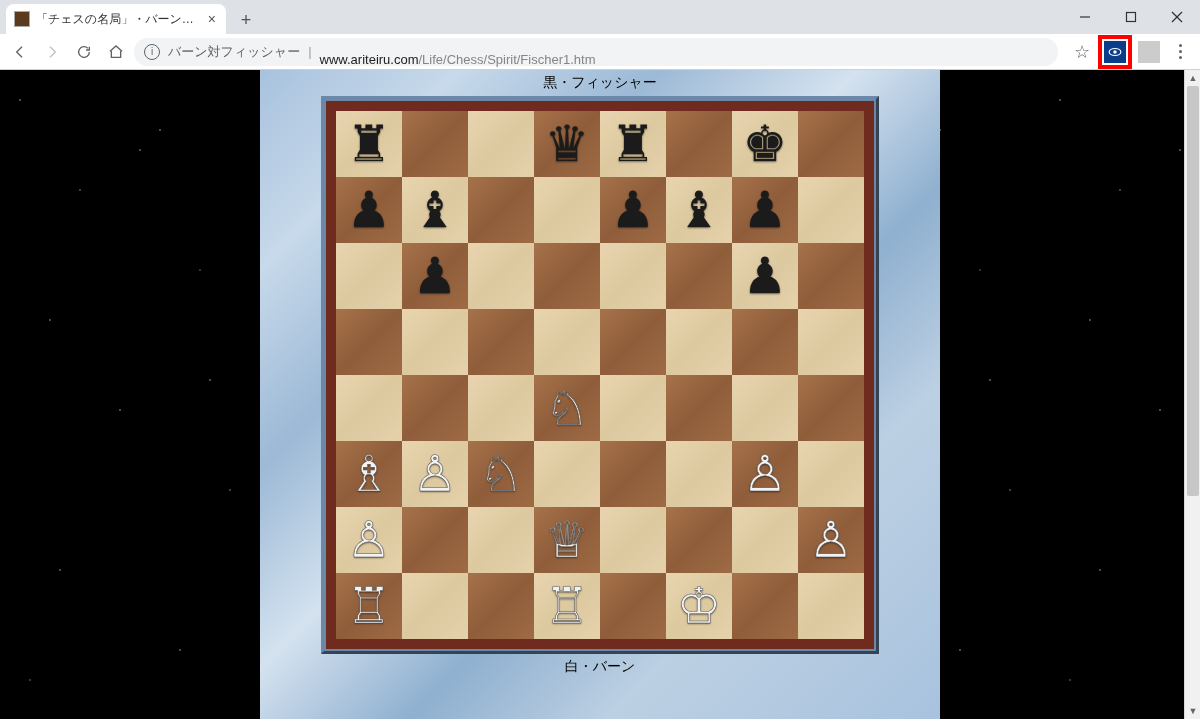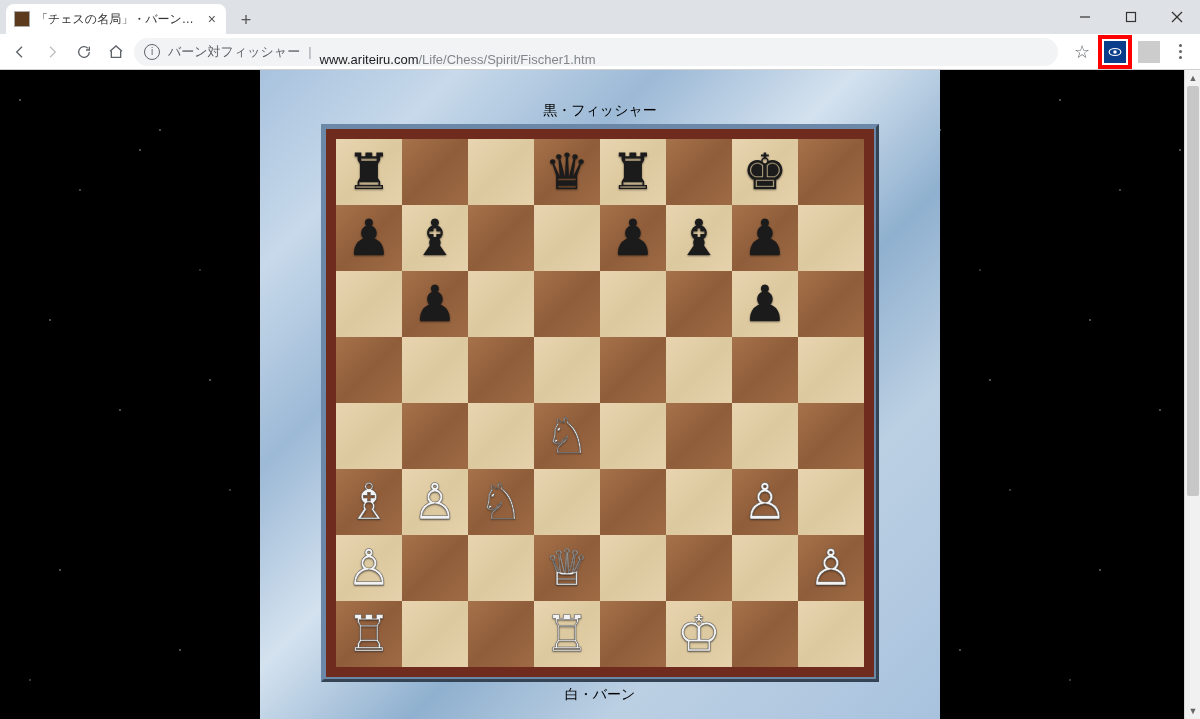--- a/index.html
+++ b/index.html
@@ -95,21 +95,20 @@
     radial-gradient(1px 1px at 30px 610px, #bbb, transparent),
     radial-gradient(1px 1px at 140px 80px, #fff, transparent),
     radial-gradient(1px 1px at 210px 310px, #fff, transparent);
   background-repeat: repeat;
   background-size: 260px 650px;
 }
 .page-center {
   position:relative; width:680px; height:100%;
   background: linear-gradient(135deg,#a8c2de 0%,#c7d9ea 15%,#9cb9d6 30%,#d4e2ef 45%,#8fb0cf 60%,#bcd0e3 75%,#a8c2de 100%);
   display:flex; flex-direction:column; align-items:center;
-  padding-top:28px;
 }
 .player-label {
   font-size:14px; color:#000; text-align:center; padding:4px 0;
 }
 .board-frame {
   border:3px outset #6b88a8;
   padding:2px;
   background:#6b88a8;
 }
 .board-inner {

